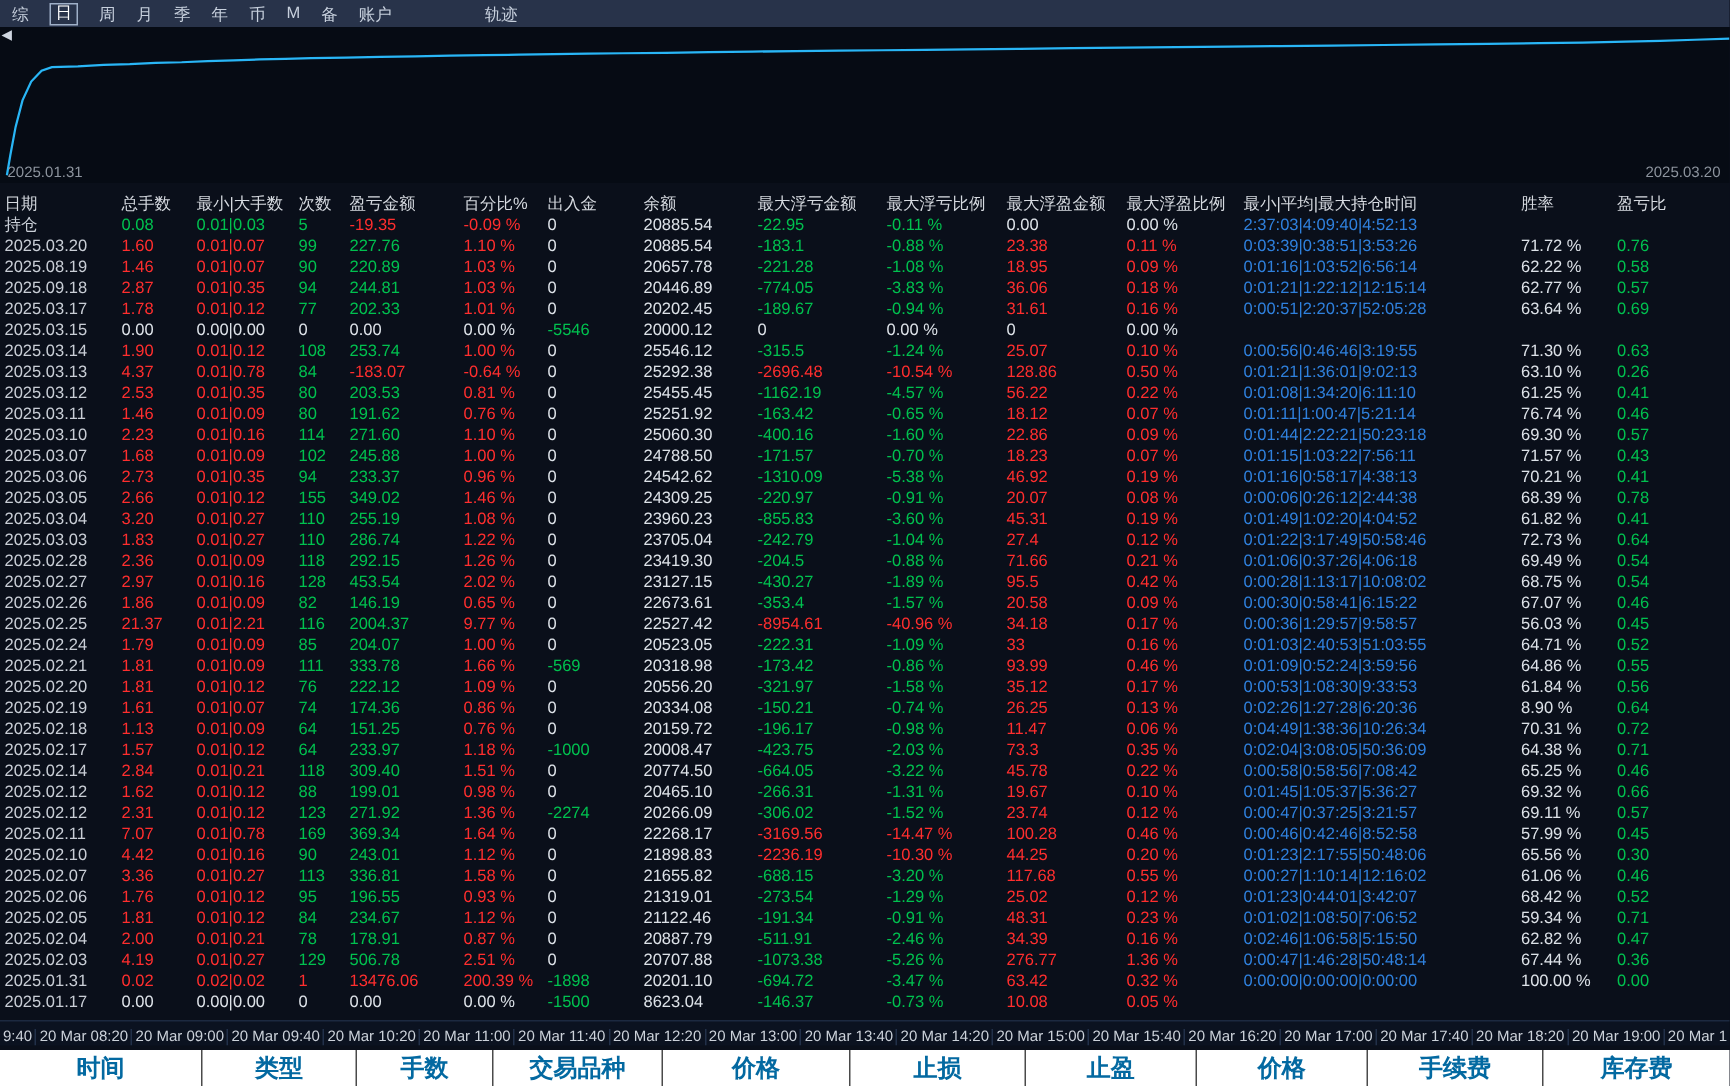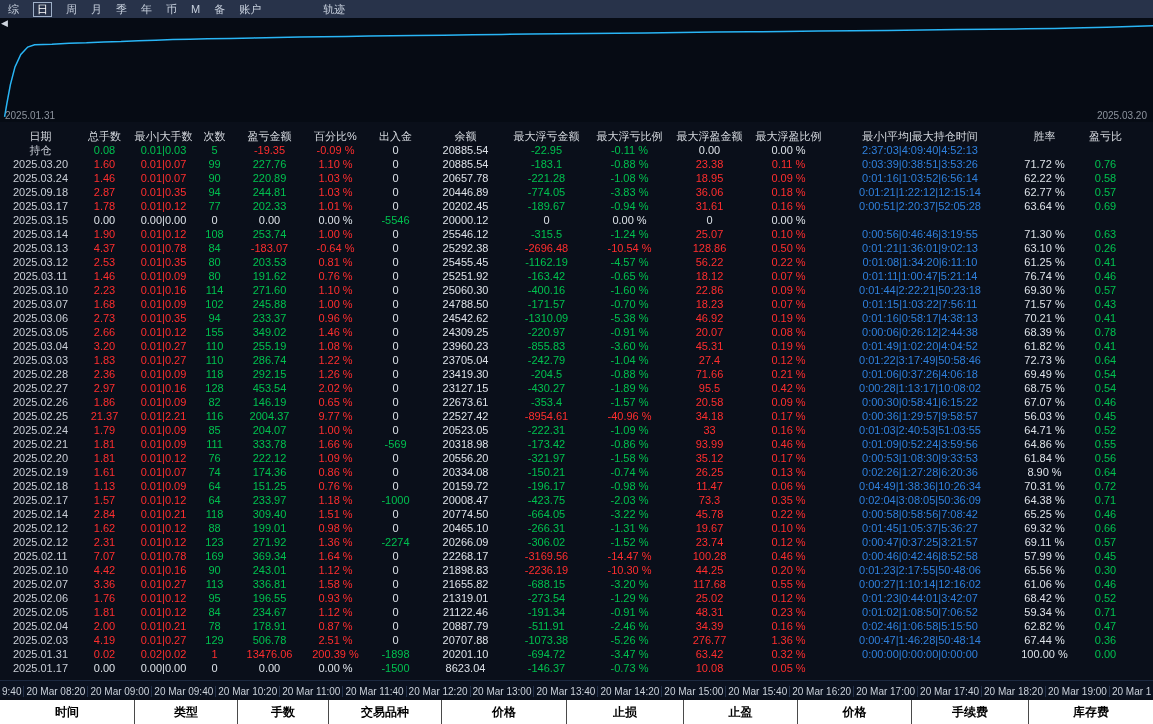--- a/index.html
+++ b/index.html
@@ -16,40 +16,40 @@
 
   
   .chart{position:absolute;top:18px;left:0;width:1153px;height:104px;background:#060b14;}
   .chart svg{display:block;}
   .chart-label{position:absolute;bottom:1px;font-size:10px;color:#8d949e;}
   .chart-label.start{left:5px;}
   .chart-label.end{right:6px;}
   .larrow{position:absolute;top:0;left:1px;font-size:9px;color:#cfd6e0;line-height:10px;}
 
   
-  .table{position:absolute;top:129px;left:0;width:1153px;font-size:11px;text-align:center;}
+  .table{position:absolute;top:129px;left:0;width:1153px;font-size:11px;}
   .trow{display:flex;height:14px;line-height:14px;white-space:nowrap;}
   .trow span{flex:none;overflow:hidden;padding-left:3px;box-sizing:border-box;}
   .c0{width:78px}.c1{width:50px}.c2{width:68px}.c3{width:34px}.c4{width:76px}
   .c5{width:56px}.c6{width:64px}.c7{width:76px}.c8{width:86px}.c9{width:80px}
   .c10{width:80px}.c11{width:78px}.c12{width:185px}.c13{width:64px}.c14{width:58px}
   .ch{color:#d6dae0;}
   .clr-w{color:#dde2e8}.clr-r{color:#ff2e2e}.clr-g{color:#00c14f}.clr-b{color:#2f80dd}.clr-d{color:#c9ced6}
 
   
   .xaxis{position:absolute;top:680px;left:0;width:1153px;height:16px;background:#0b1220;
     border-top:1px solid #1c2940;display:flex;justify-content:space-between;align-items:flex-end;
     font-size:10px;color:#ccd2da;overflow:hidden;}
   .xaxis span{white-space:nowrap;padding:0 2px;border-left:1px solid #223049;}
   .xaxis span:first-child{border-left:none;}
 
   
   .bottombar{position:absolute;top:700px;left:0;width:1153px;height:24px;background:#ffffff;display:flex;}
-  .bseg{display:flex;align-items:center;justify-content:center;font-size:12px;font-weight:bold;
-    color:#000000;border-right:1px solid #4a4a4a;box-sizing:border-box;}
+  .bseg{display:flex;align-items:center;justify-content:center;font-size:16px;font-weight:bold;
+    color:#0369a1;border-right:1px solid #4a4a4a;box-sizing:border-box;}
   .bseg:nth-child(1){width:135px}.bseg:nth-child(2){width:103px}.bseg:nth-child(3){width:91px}
   .bseg:nth-child(4){width:113px}.bseg:nth-child(5){width:125px}.bseg:nth-child(6){width:117px}
   .bseg:nth-child(7){width:114px}.bseg:nth-child(8){width:114px}.bseg:nth-child(9){width:117px}
   .bseg:nth-child(10){width:124px;border-right:none;}
 </style>
 </head>
 <body>
 
 <div class="app">
 
@@ -127,21 +127,21 @@
           <span class="c7 clr-w">20885.54</span>
           <span class="c8 clr-g">-183.1</span>
           <span class="c9 clr-g">-0.88 %</span>
           <span class="c10 clr-r">23.38</span>
           <span class="c11 clr-r">0.11 %</span>
           <span class="c12 clr-b">0:03:39|0:38:51|3:53:26</span>
           <span class="c13 clr-w">71.72 %</span>
           <span class="c14 clr-g">0.76</span>
         </div>
         <div class="trow">
-          <span class="c0 clr-d">2025.03.24</span>
+          <span class="c0 clr-d">2025.08.19</span>
           <span class="c1 clr-r">1.46</span>
           <span class="c2 clr-r">0.01|0.07</span>
           <span class="c3 clr-g">90</span>
           <span class="c4 clr-g">220.89</span>
           <span class="c5 clr-r">1.03 %</span>
           <span class="c6 clr-w">0</span>
           <span class="c7 clr-w">20657.78</span>
           <span class="c8 clr-g">-221.28</span>
           <span class="c9 clr-g">-1.08 %</span>
           <span class="c10 clr-r">18.95</span>

